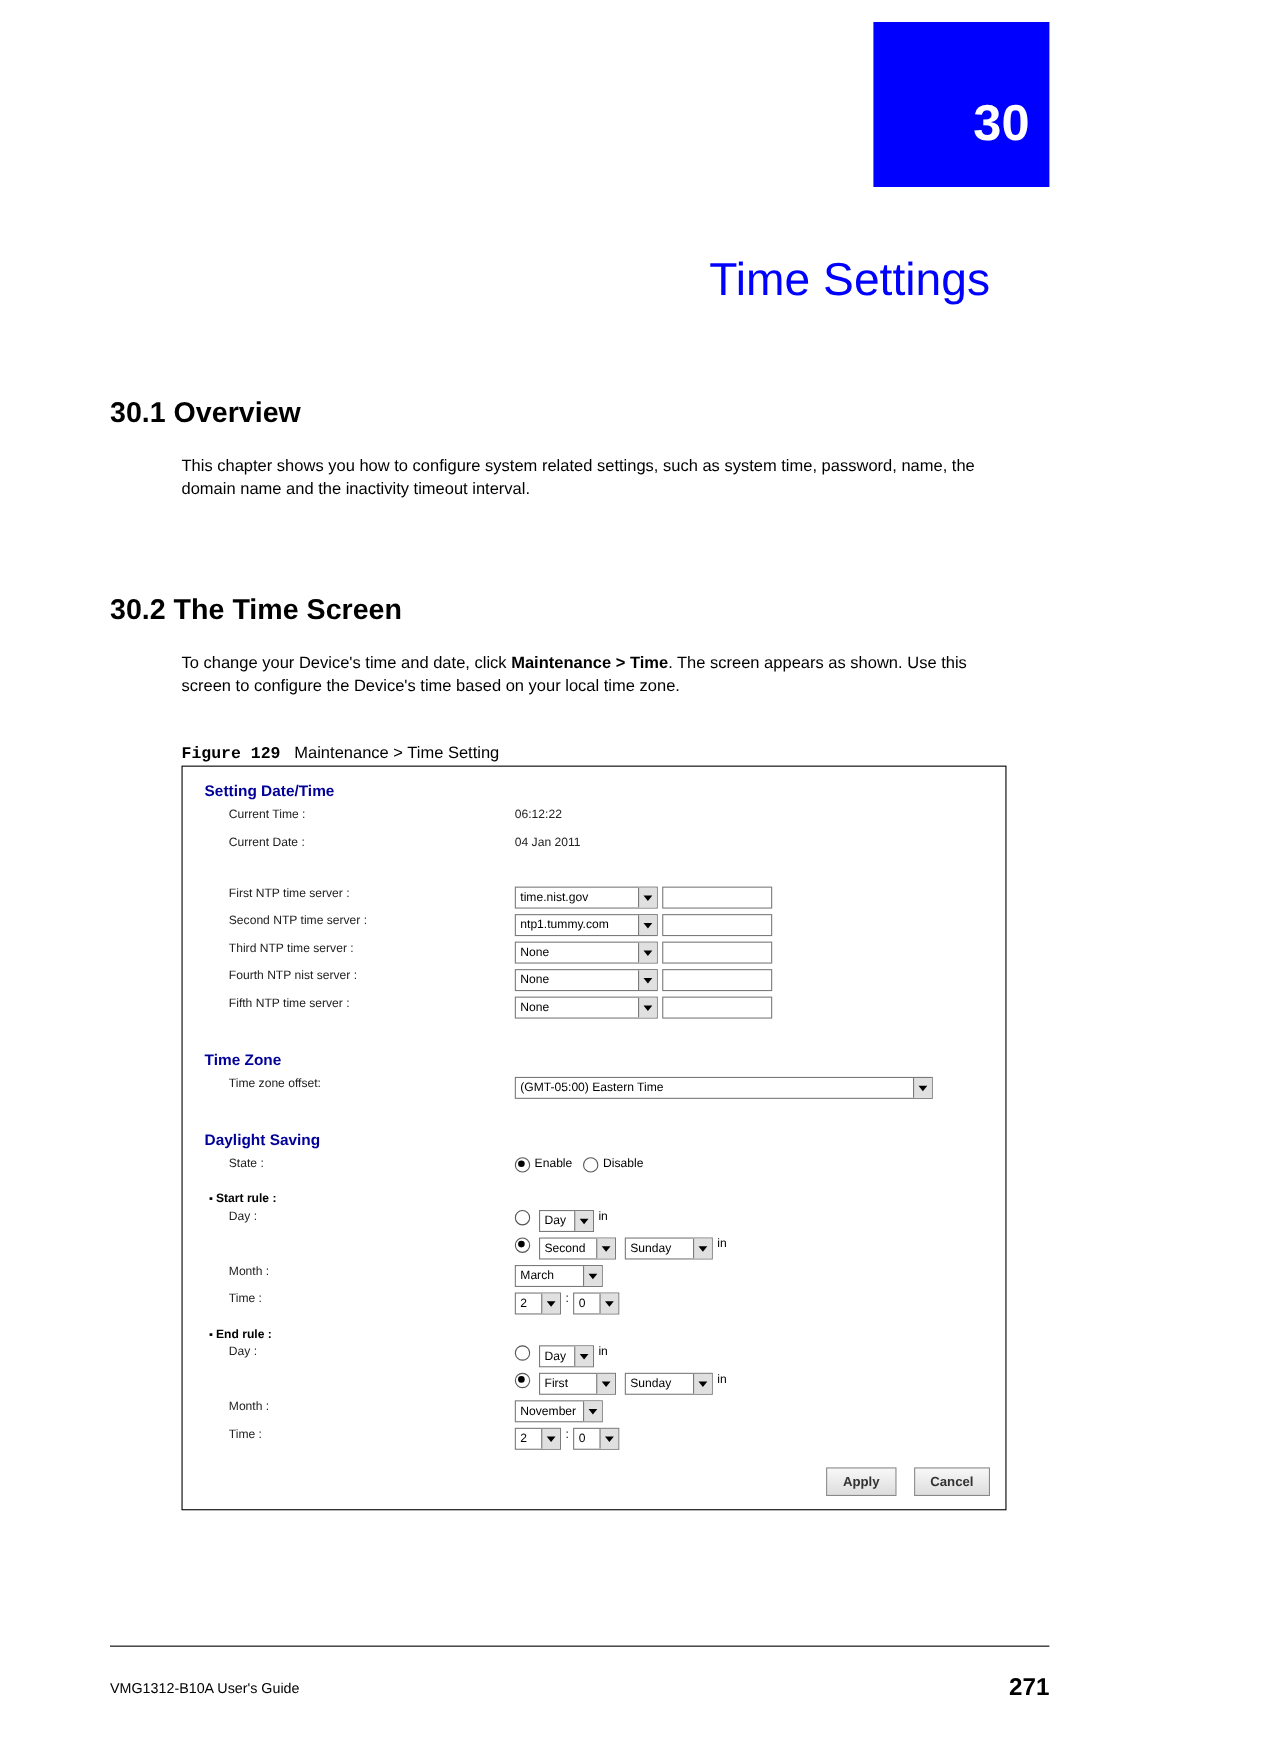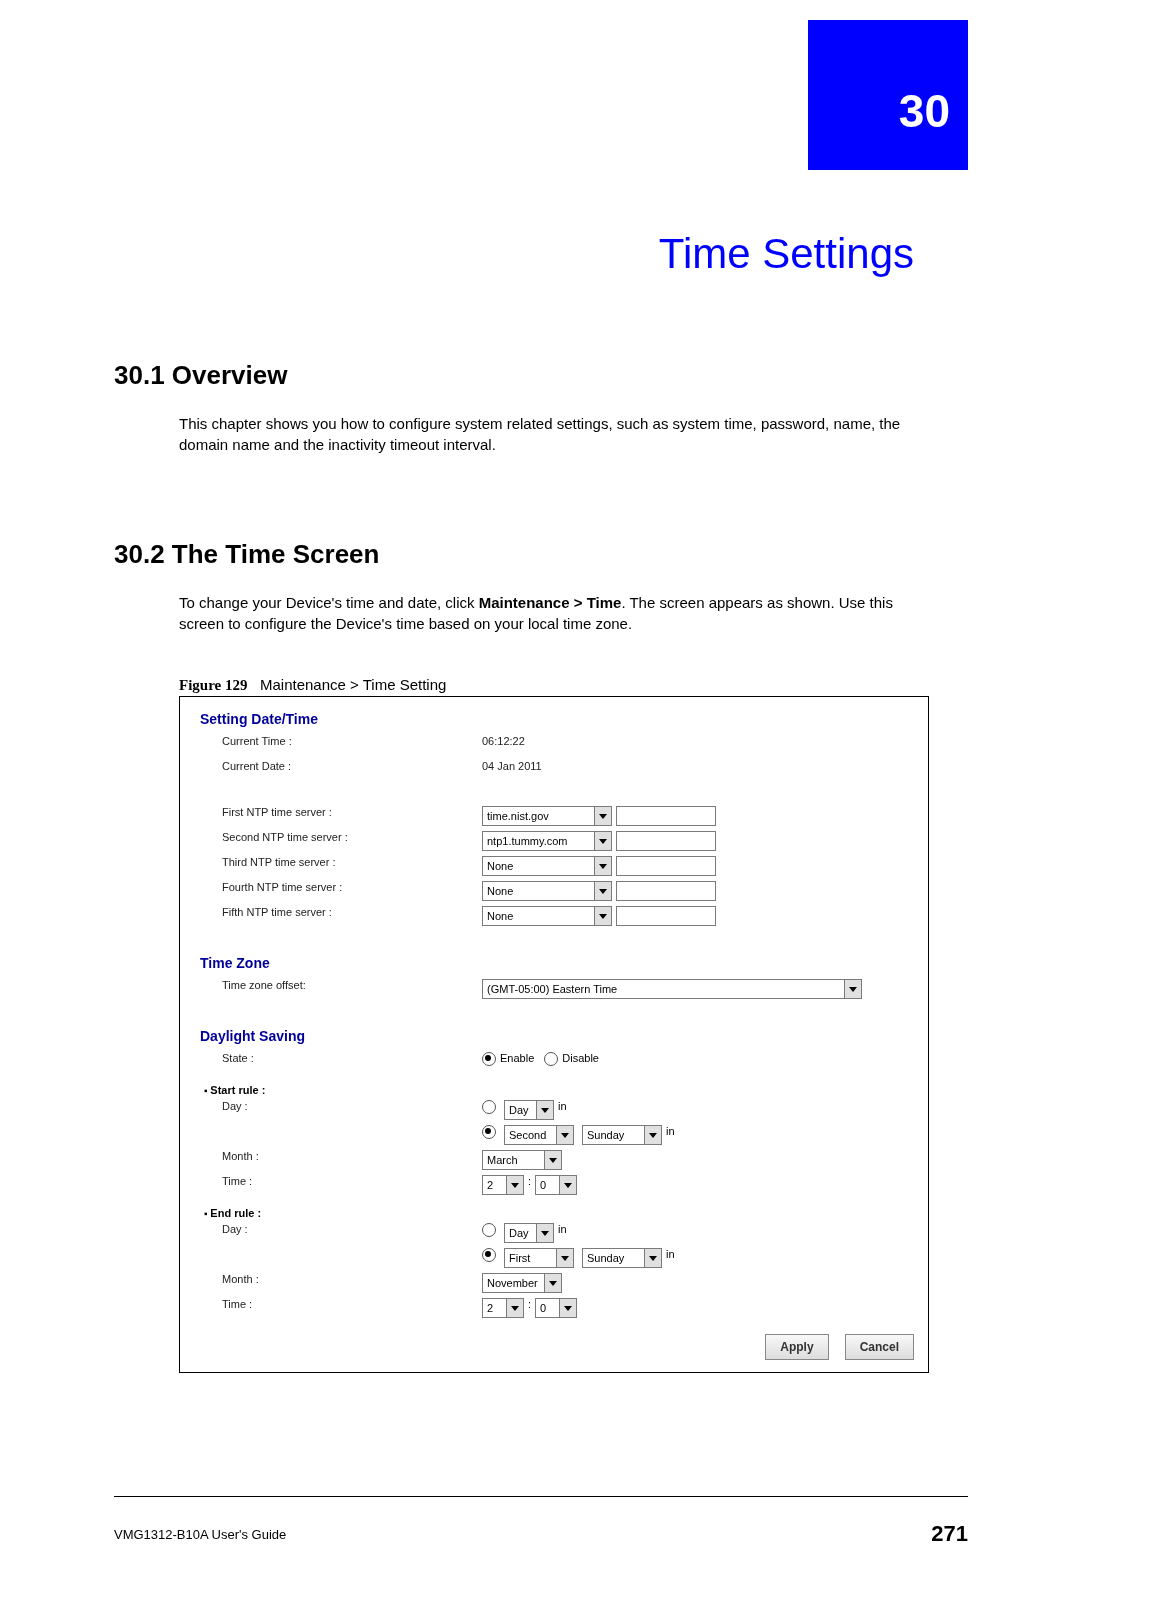--- a/index.html
+++ b/index.html
@@ -12,21 +12,20 @@
     width: 1163px;
     height: 1597px;
     position: relative;
     overflow: hidden;
   }
   .page {
     width: 1010px;
     height: 1597px;
     position: relative;
     box-sizing: border-box;
-    margin-left: 14px;
   }
   .chapter-tab {
     position: absolute;
     top: 20px;
     right: 56px;
     width: 160px;
     height: 150px;
     background: #0000ff;
     color: #fff;
     display: flex;
@@ -72,21 +71,21 @@
   p.body {
     margin: 0 0 42px 65px;
     line-height: 1.4;
     font-size: 15px;
   }
   p.body b { font-weight: bold; }
   .fig-caption {
     margin: 0 0 2px 65px;
     font-size: 15px;
   }
-  .fig-caption b { font-weight: bold; font-family: Liberation Serif, serif;}
+  .fig-caption b { font-weight: bold; font-family: Liberation Mono, monospace;}
   .screenshot {
     margin-left: 65px;
     width: 750px;
     border: 1px solid #000;
     background: #fff;
     padding: 8px 14px 12px 14px;
     box-sizing: border-box;
     font-family: Arial, Helvetica, sans-serif;
     font-size: 12px;
     color: #000;
@@ -273,21 +272,21 @@
       </div>
       <div class="ss-row">
         <div class="ss-label">Third NTP time server :</div>
         <div class="ss-sel" style="width:130px">
             <span>None</span>
             <span class="arrow"></span>
           </div>
         <div class="ss-input" style="width:100px;margin-left:4px"></div>
       </div>
       <div class="ss-row">
-        <div class="ss-label">Fourth NTP time server :</div>
+        <div class="ss-label">Fourth NTP nist server :</div>
         <div class="ss-sel" style="width:130px">
             <span>None</span>
             <span class="arrow"></span>
           </div>
         <div class="ss-input" style="width:100px;margin-left:4px"></div>
       </div>
       <div class="ss-row">
         <div class="ss-label">Fifth NTP time server :</div>
         <div class="ss-sel" style="width:130px">
             <span>None</span>

